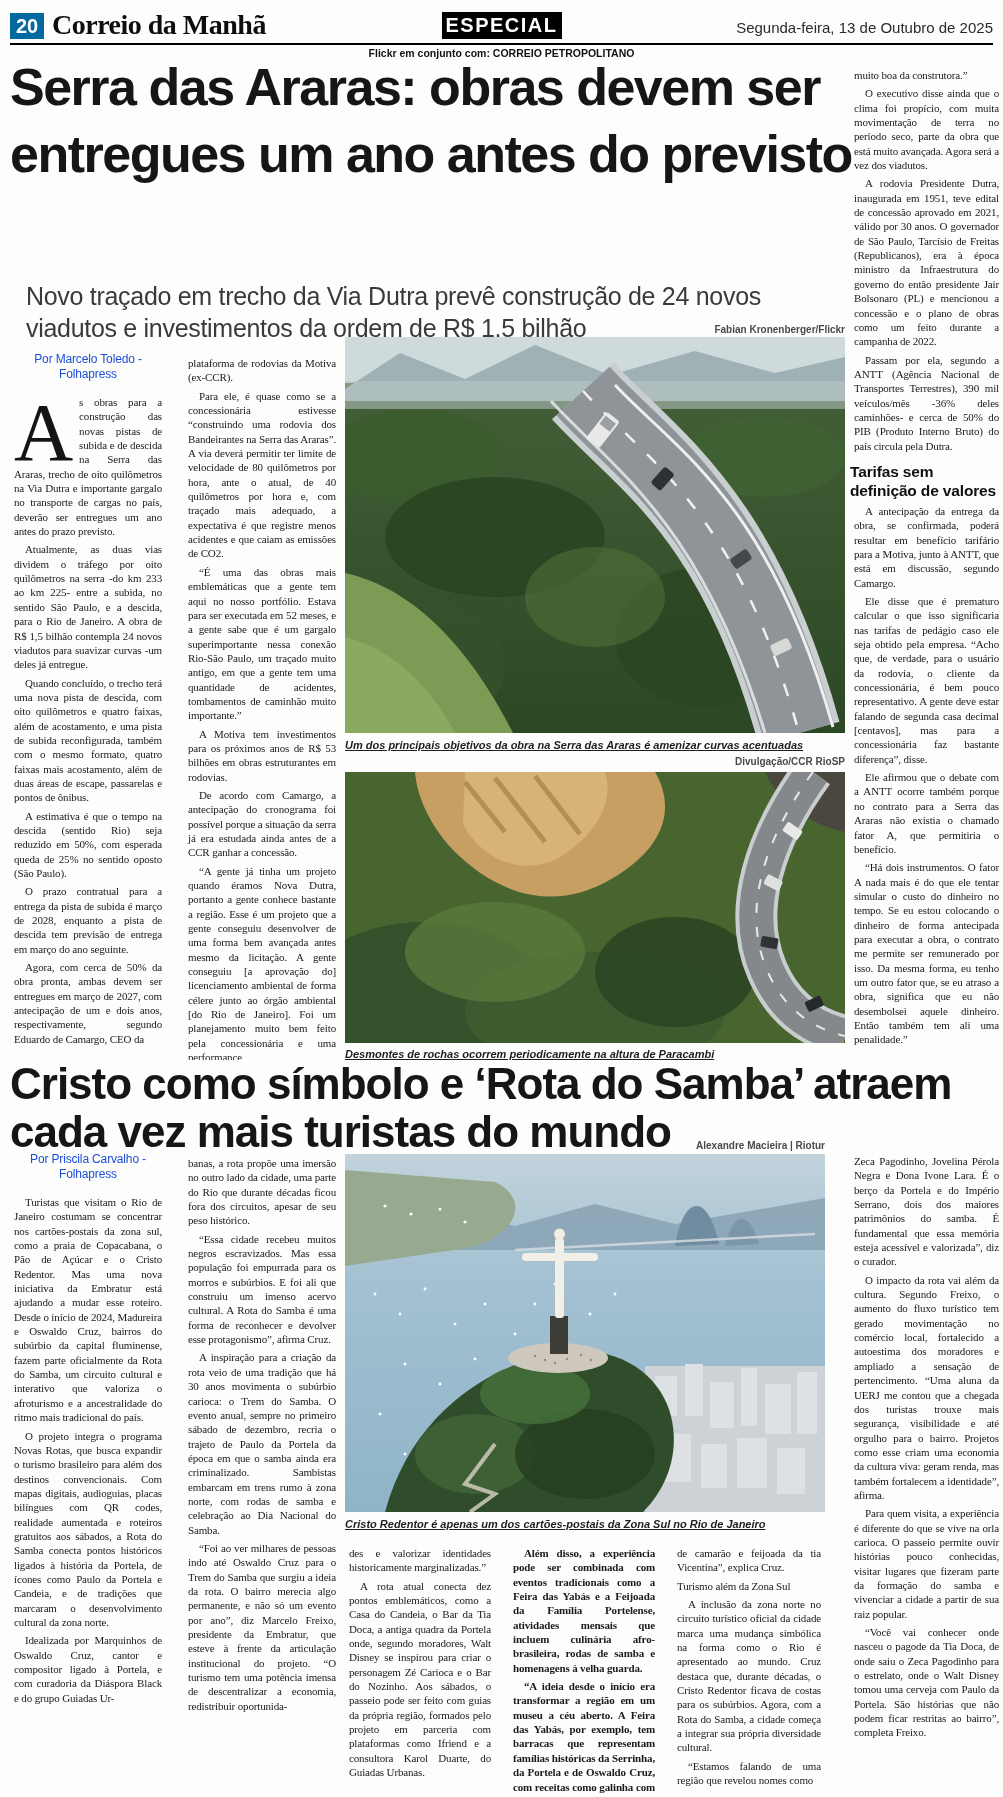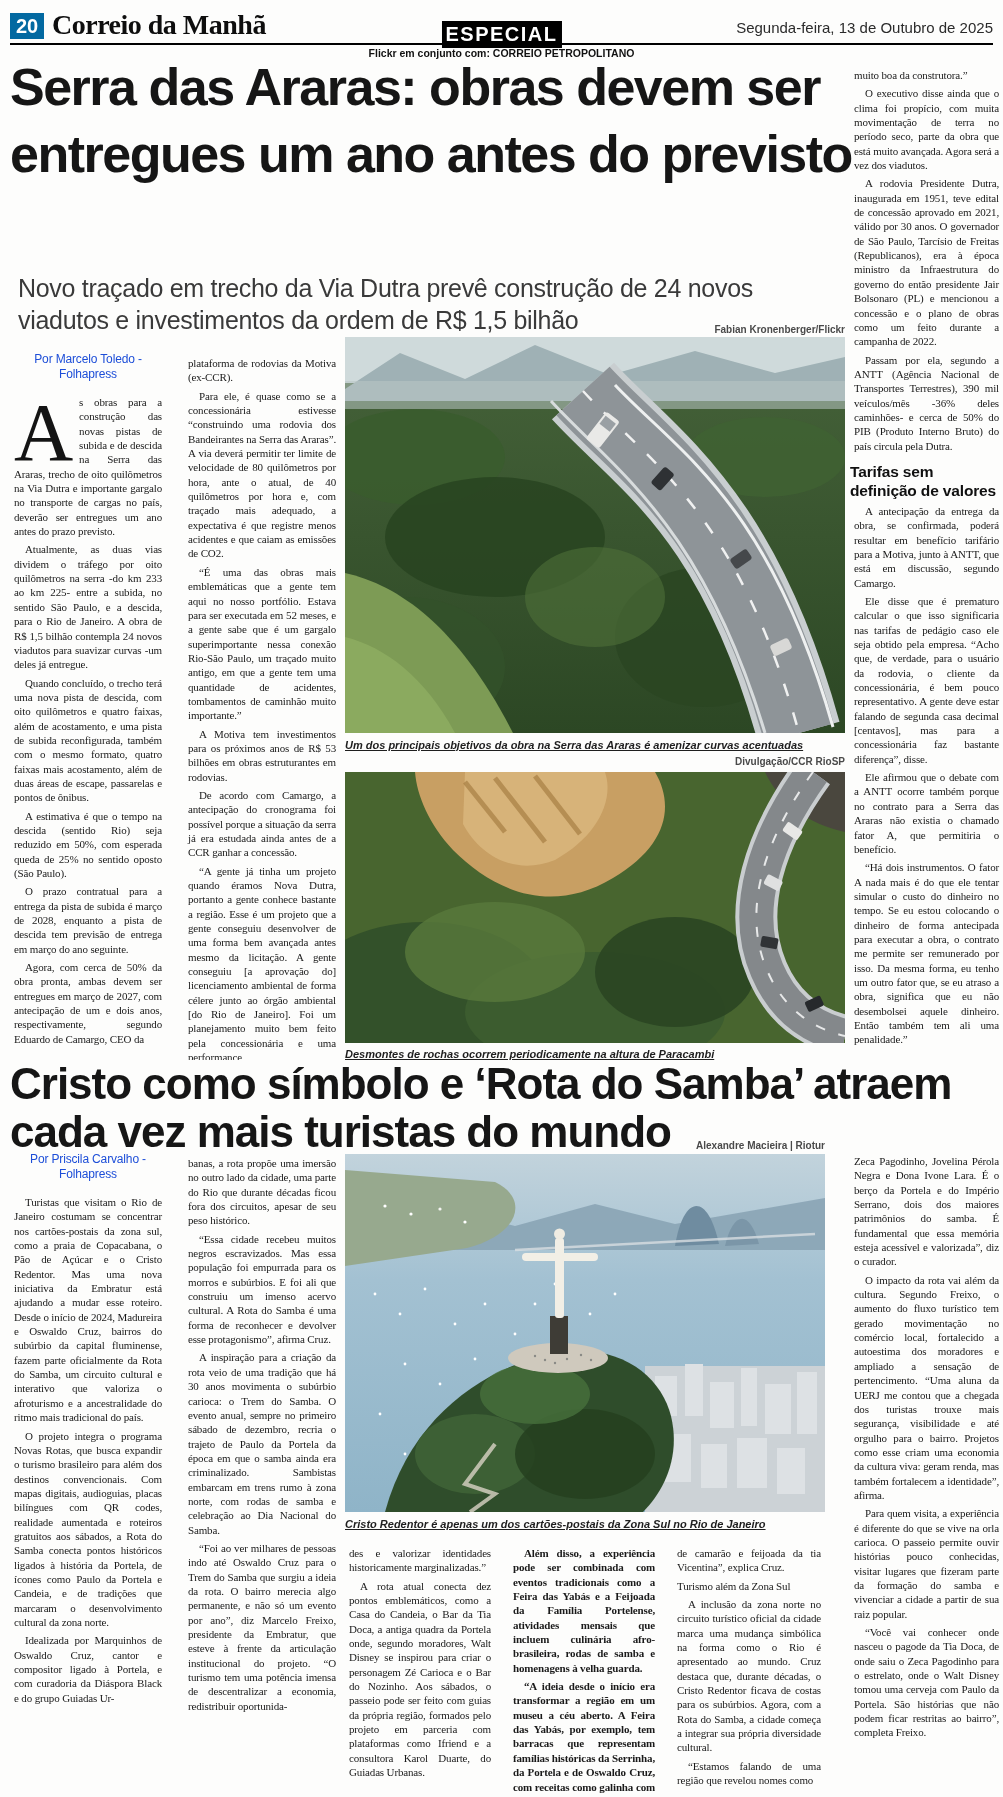--- a/index.html
+++ b/index.html
@@ -5,29 +5,29 @@
   html,body{margin:0;padding:0;background:#e8e8e8;}
   .page{position:relative;width:1003px;height:1797px;background:#fdfdfc;margin:0 auto;
         font-family:"Liberation Serif",serif;color:#1a1a1a;overflow:hidden;}
   
   .masthead{position:absolute;left:10px;top:12px;right:10px;height:30px;}
   .page-num{position:absolute;left:0;top:1px;background:#0369a1;color:#fff;
             font:700 20px/24px "Liberation Sans",sans-serif;padding:1px 6px;}
   .nameplate{position:absolute;left:42px;top:-3px;font:700 28px/32px "Liberation Serif",serif;
              color:#0e0e0e;letter-spacing:-0.5px;}
   .section-badge{position:absolute;left:50%;transform:translateX(-50%);top:0;background:#000;color:#fff;
-                 font:700 20px/27px "Liberation Sans",sans-serif;padding:0 4px;letter-spacing:1.5px;margin-top:9px;}
+                 font:700 20px/27px "Liberation Sans",sans-serif;padding:0 4px;letter-spacing:1.5px;}
   .edition-date{position:absolute;right:0;top:7px;font:400 15px/18px "Liberation Sans",sans-serif;color:#2b2b2b;}
   .masthead-rule{position:absolute;left:10px;right:10px;top:43px;border-top:2px solid #000;}
   .tagline{position:absolute;left:0;right:0;top:47px;text-align:center;
            font:700 10.5px/13px "Liberation Sans",sans-serif;color:#111;}
   
   .headline1{position:absolute;left:10px;top:54px;width:845px;margin:0;
              font:700 52px/67px "Liberation Sans",sans-serif;letter-spacing:-1.5px;color:#161616;}
-  .subheadline{position:absolute;left:10px;top:264px;width:740px;margin:8px;
+  .subheadline{position:absolute;left:10px;top:264px;width:740px;margin:16px;
                font:400 25px/32px "Liberation Sans",sans-serif;letter-spacing:-0.3px;color:#3a3a3a;}
   .headline2{position:absolute;left:10px;top:1060px;width:992px;margin:0;
              font:700 44px/48px "Liberation Sans",sans-serif;letter-spacing:-1px;color:#161616;}
   
   .col{position:absolute;text-align:justify;font-size:11px;line-height:14.35px;
        letter-spacing:-0.15px;overflow:hidden;color:#1a1a1a;}
   .col p{margin:4px;text-indent:11px;}
   .col p.noindent{text-indent:0;}
   .byline{font:400 12px/15px "Liberation Sans",sans-serif;color:#1d4ed8;text-align:center;
           text-indent:0;margin:0 0 13px 0;}

